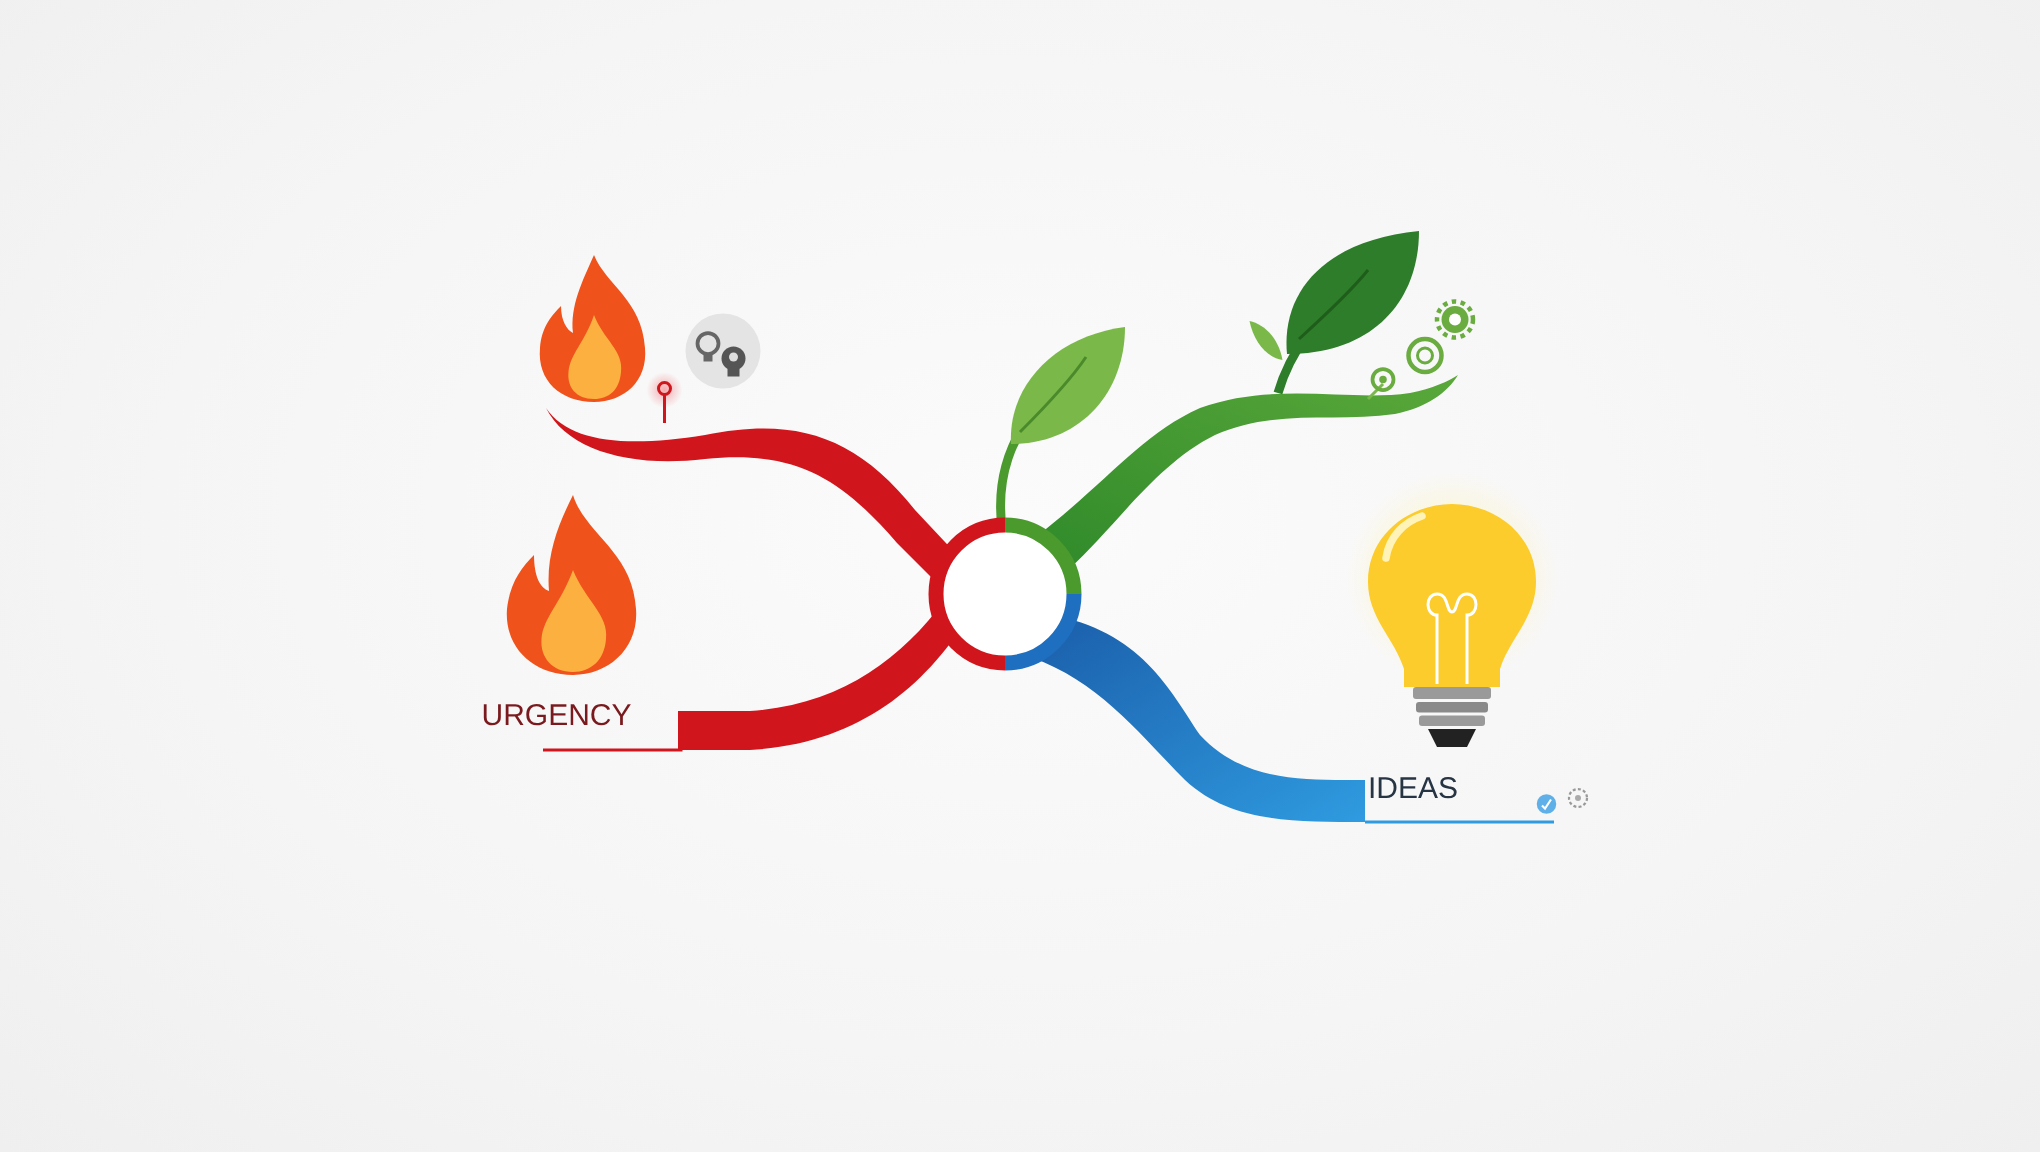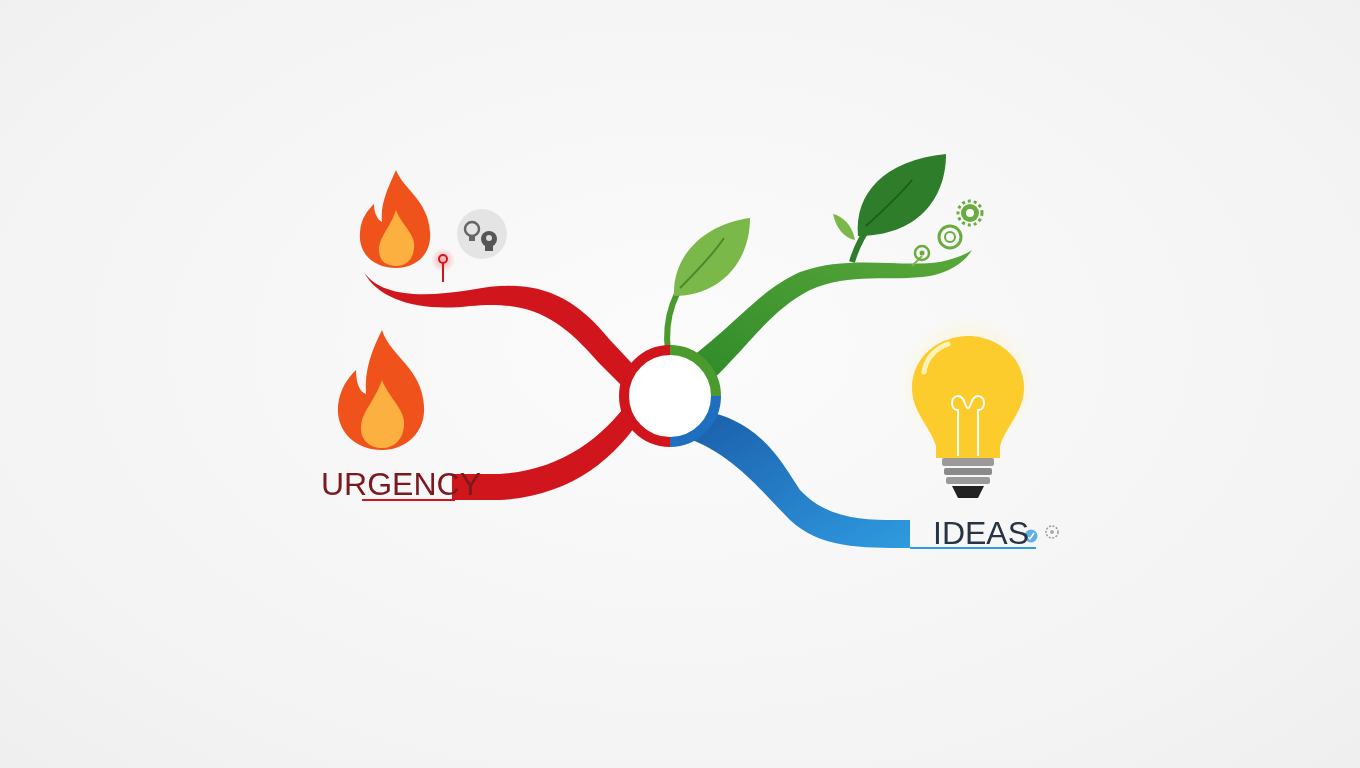--- a/index.html
+++ b/index.html
@@ -5,24 +5,24 @@
   html, body { margin:0; padding:0; }
   body {
     width:1360px; height:768px; overflow:hidden;
     background: radial-gradient(ellipse at 50% 45%, #fbfbfb 0%, #f5f5f5 60%, #efefef 100%);
     font-family: "Liberation Sans", sans-serif;
     position:relative;
   }
   #diagram { position:absolute; left:0; top:0; width:1360px; height:768px; }
   .label {
     position:absolute; font-family:"Liberation Sans", sans-serif;
-    font-size:32px; letter-spacing:0px; font-weight:400;
+    font-size:20px; letter-spacing:0px; font-weight:400;
   }
   .label-urgency { left:321px; top:466px; color:#7a1a1e; }
-  .label-ideas { left:933px; top:515px; color:#263444; }
+  .label-ideas { left:912px; top:515px; color:#263444; }
 </style>
 </head>
 <body>
 
 <svg id="diagram" viewBox="0 0 1360 768" xmlns="http://www.w3.org/2000/svg">
   <defs>
     <linearGradient id="blueGrad" x1="0" y1="0" x2="1" y2="1">
       <stop offset="0" stop-color="#1a5ca8"></stop>
       <stop offset="1" stop-color="#2f9be0"></stop>
     </linearGradient>

